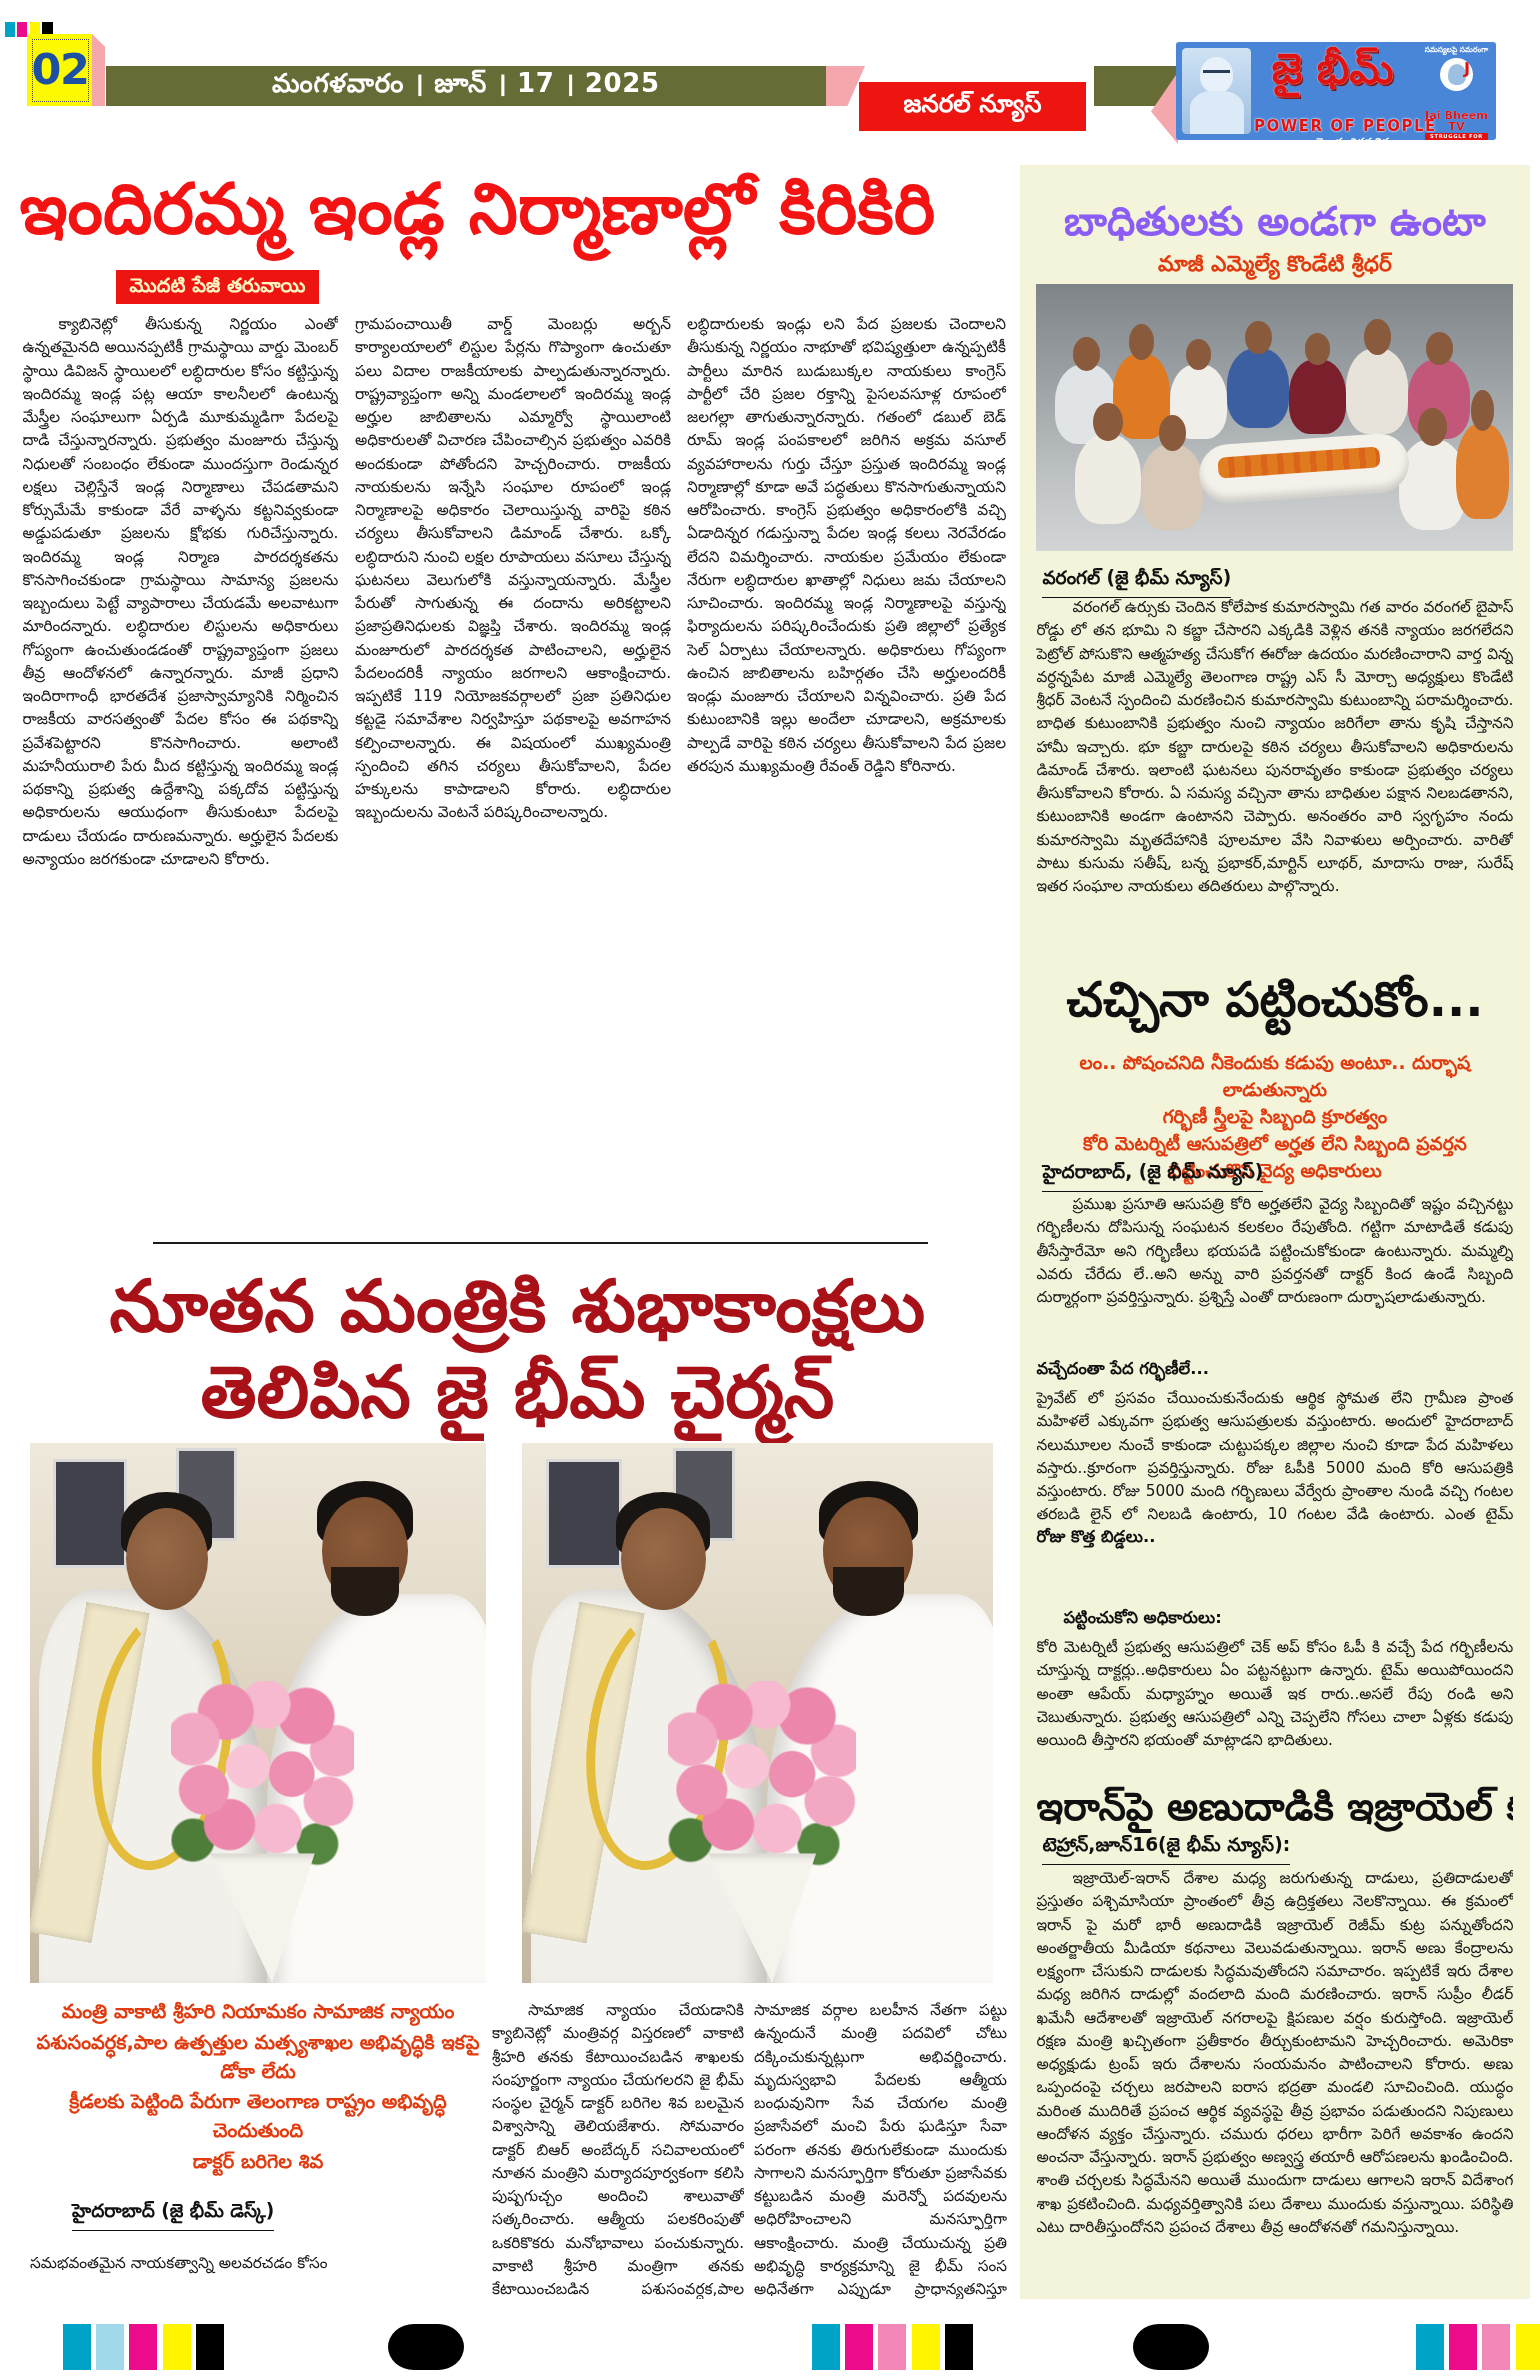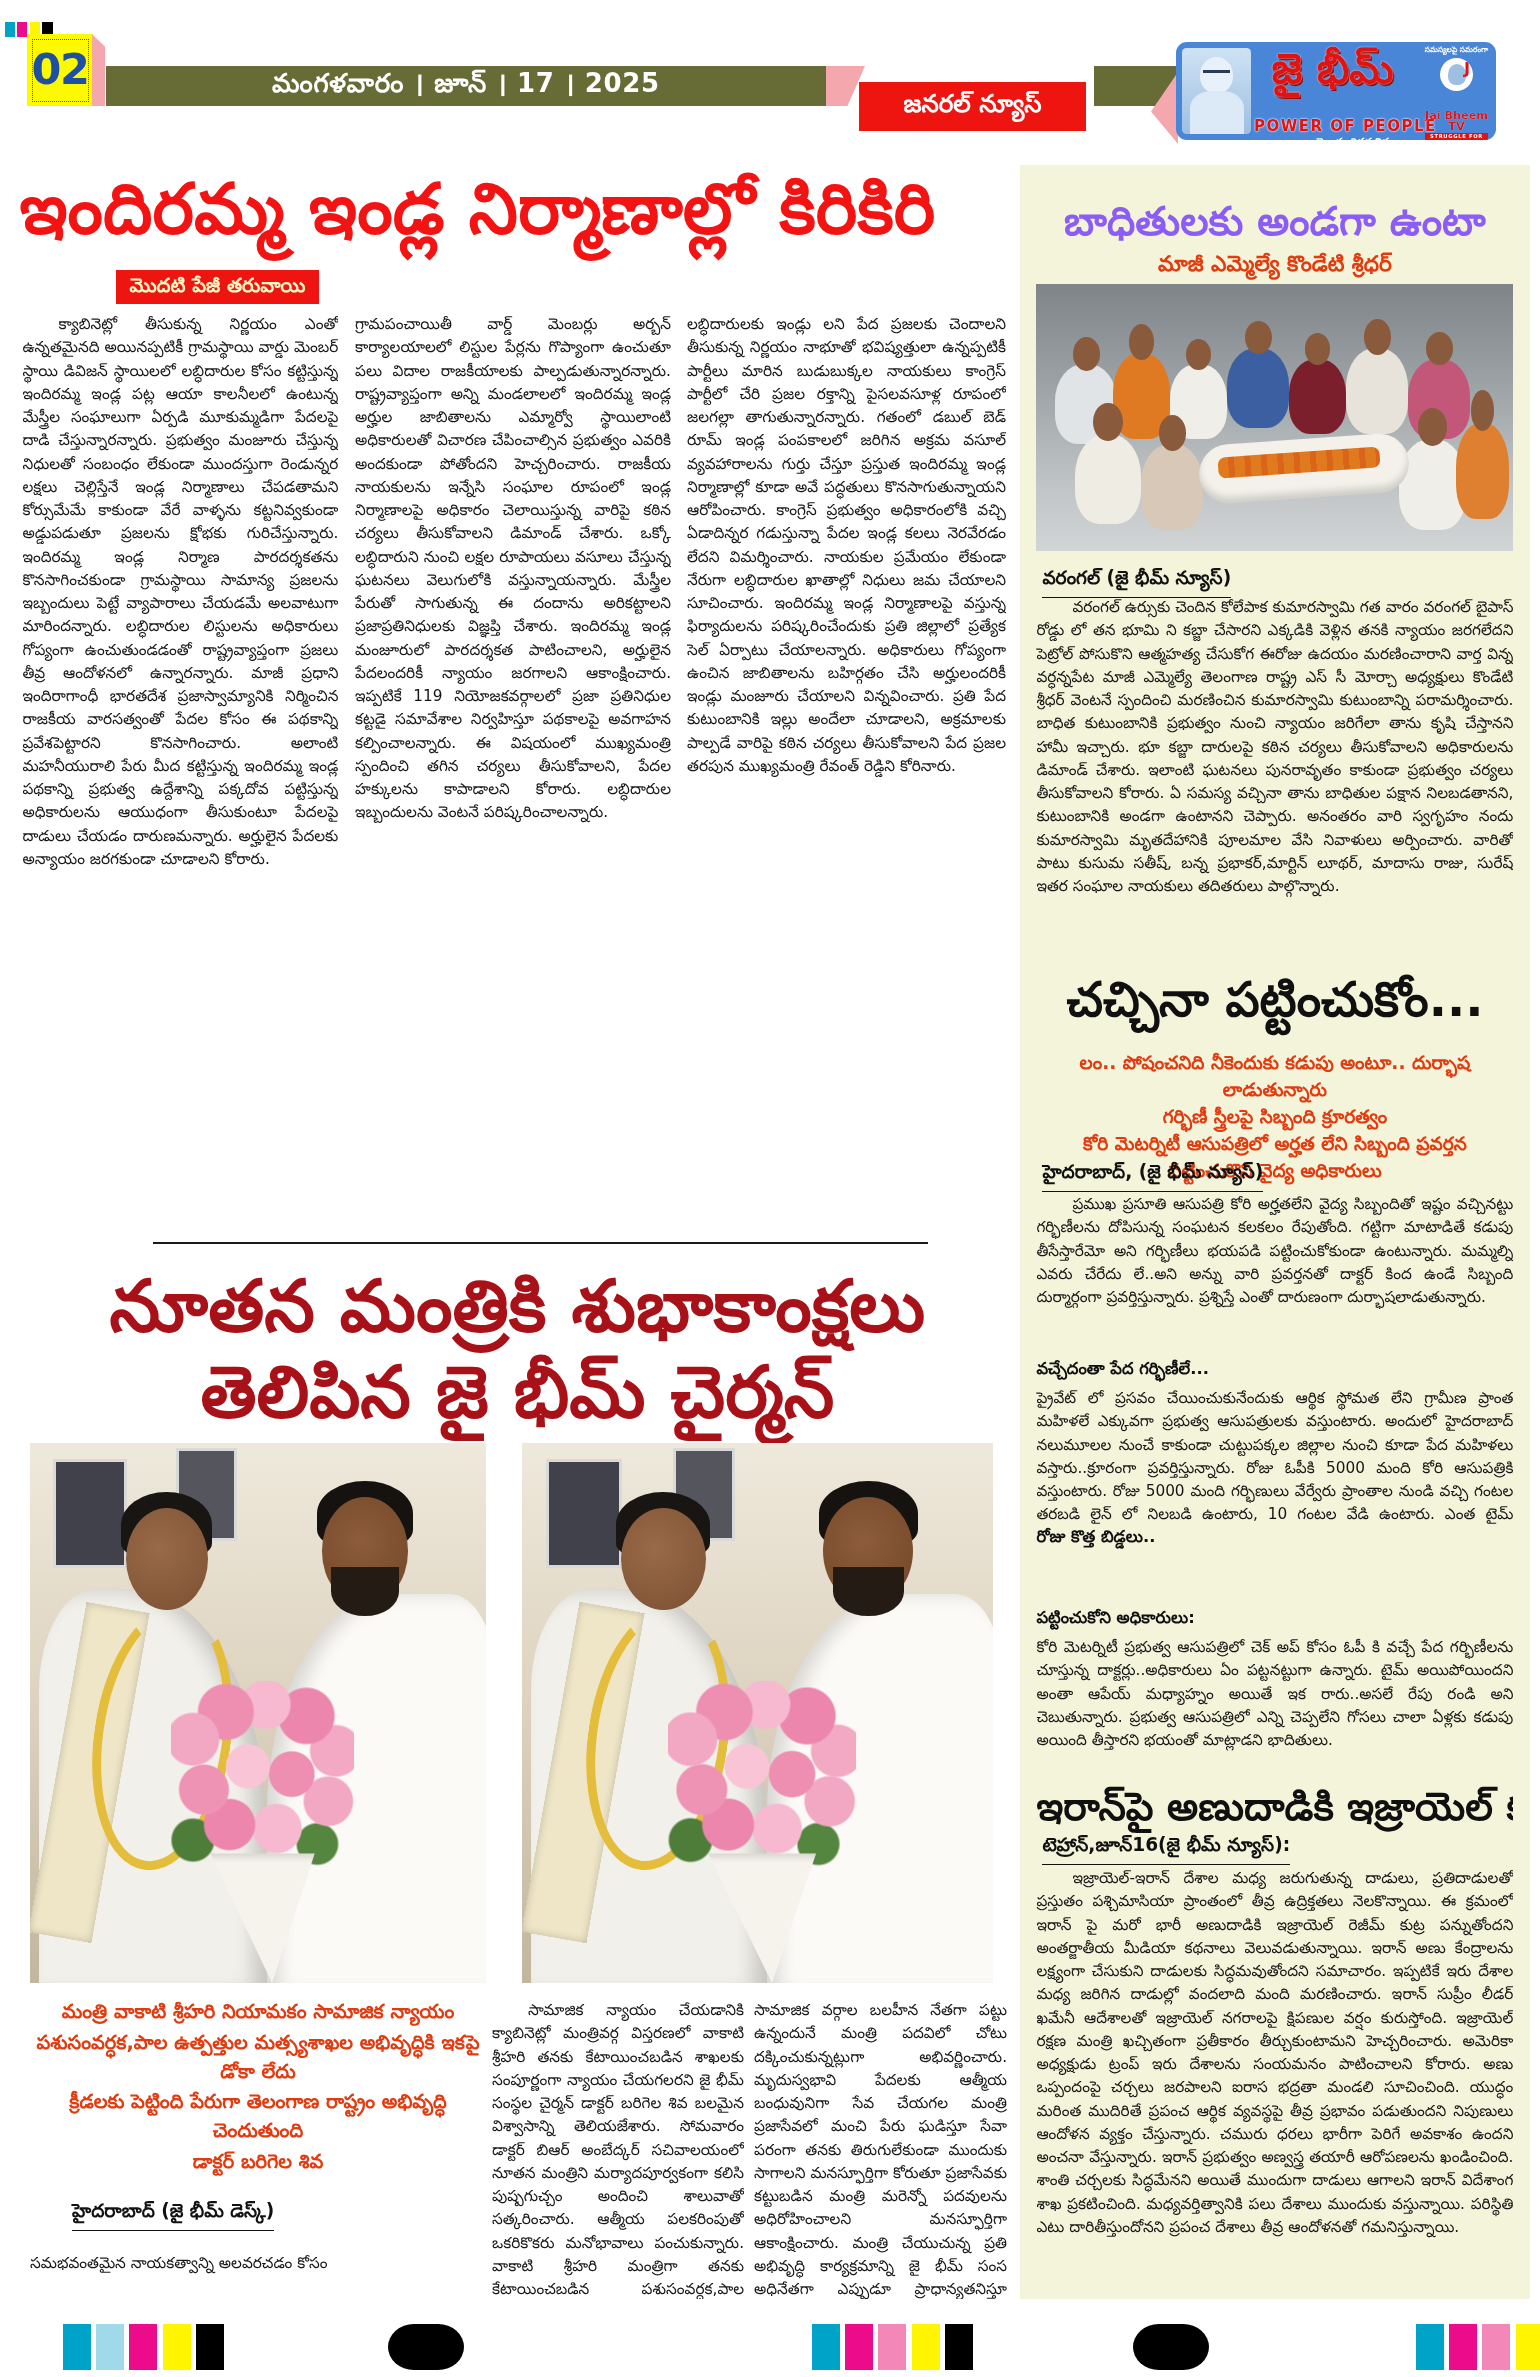--- a/index.html
+++ b/index.html
@@ -14,21 +14,21 @@
   .pagenum{position:absolute;left:0;right:0;top:10.4px;text-align:center;font-size:43px;font-weight:800;color:#1d4fa3;letter-spacing:-1.5px;}
   .pagenum-side{left:92px;top:34px;width:13.4px;height:72px;background:#f5a7ae;clip-path:polygon(0 0,100% 18%,100% 100%,0 100%);}
   .top-bar{left:106px;top:66px;width:720px;height:40px;background:#676b36;display:flex;align-items:center;justify-content:center;}
   .top-bar .date{color:#fff;font-size:26px;font-weight:700;letter-spacing:0.7px;white-space:nowrap;}
   .pink-slant{left:826px;top:66px;width:39px;height:40px;background:#f5a7ae;clip-path:polygon(0 0,100% 0,55% 100%,0 100%);}
   .section-badge{left:859px;top:82px;width:227px;height:49px;background:#ee1410;display:flex;align-items:center;justify-content:center;}
   .section-badge span{color:#fff;font-size:24.6px;font-weight:700;white-space:nowrap;}
   .top-bar2{left:1094px;top:66px;width:206px;height:40px;background:#676b36;}
   .mast-wedge{left:1151px;top:72px;width:27px;height:72px;background:#f5a7ae;clip-path:polygon(100% 0,100% 100%,0 55%);}
   
-  .masthead{left:1176px;top:42px;width:320px;height:98px;background:#4a86d8;border-radius:11px;overflow:hidden;}
+  .masthead{left:1176px;top:42px;width:320px;height:98px;background:#4a86d8;border-radius:3px;overflow:hidden;}
   .ambedkar{position:absolute;left:6px;top:6px;width:69px;height:86px;background:linear-gradient(180deg,#cfe2f4 0,#9dbfe2 100%);border-radius:4.5px;overflow:hidden;}
   .ambedkar .head{position:absolute;left:18px;top:9px;width:33px;height:36px;background:#e8f1fa;border-radius:50% 50% 45% 45%;}
   .ambedkar .glass{position:absolute;left:21px;top:22.4px;width:27px;height:7.5px;border-top:3px solid #2a3c55;}
   .ambedkar .suit{position:absolute;left:7.5px;top:43px;width:54px;height:43px;background:#dce9f6;border-radius:40% 40% 0 0;}
   .mast-title{position:absolute;left:78px;top:6px;width:157px;text-align:center;font-size:42px;line-height:1.0;font-weight:800;color:#e11212;text-shadow:0 0 1.5px #ffffff,1.5px 1.5px 0 #8a0c0c;white-space:nowrap;}
   .mast-sub{position:absolute;left:112px;top:58px;width:127px;text-align:center;color:#fff;font-size:11.2px;font-weight:700;margin-top:36px;}
   .mast-slogan{position:absolute;left:78px;top:75px;width:161px;text-align:center;color:#e11212;font-size:15px;font-weight:800;letter-spacing:1.5px;text-shadow:0 0 1.5px #fff,0 0 2.2px #fff;white-space:nowrap;}
   .mast-right{position:absolute;left:243px;top:3px;width:75px;height:92px;text-align:center;}
   .mast-right .tg{color:#fff;font-size:7.5px;font-weight:700;white-space:nowrap;}
   .tv-logo{margin:1.5px auto 0;width:33px;height:33px;border-radius:50%;background:#fff;position:relative;overflow:hidden;}
@@ -104,21 +104,21 @@
   .a1-body{top:431px;height:365px;}
   .a2-head{top:806px;text-align:center;color:#101010;font-size:48px;font-weight:800;white-space:nowrap;overflow:hidden;}
   .a2-subs{top:885px;text-align:center;color:#e23b10;font-size:18.6px;font-weight:700;line-height:1.45;}
   .a2-byline{top:996px;left:22.4px;}
   .a2-b1{top:1028px;height:162px;}
   .cross{font-size:16.4px;font-weight:800;color:#101010;}
   .a2-c1{top:1194px;}
   .a2-b2{top:1222px;height:137px;}
   .a2-c2{top:1362px;}
   .a2-b3{top:1391px;height:49px;}
-  .a2-c3{top:1443px;}
+  .a2-c3{top:1443px;margin-left:27px;}
   .a2-b4{top:1471px;height:142px;}
   .a3-head{top:1619px;text-align:center;color:#101010;font-size:39px;font-weight:800;white-space:nowrap;overflow:hidden;}
   .a3-byline{top:1669px;left:22.4px;}
   .a3-body{top:1702px;height:417px;}
   
   .regrow{left:0;top:2324px;width:1541px;height:48px;}
   .reg-group{position:absolute;top:0;display:flex;gap:5.2px;}
   .reg-group i{display:block;width:28px;height:46px;}
   .reg-blob{position:absolute;top:0;width:76px;height:46px;background:#000;border-radius:34% 34% 34% 34% / 50% 50% 50% 50%;}
   .c-cyan{background:#00a3c8;}.c-lcyan{background:#9fd9ea;}.c-mag{background:#ec0b8a;}

